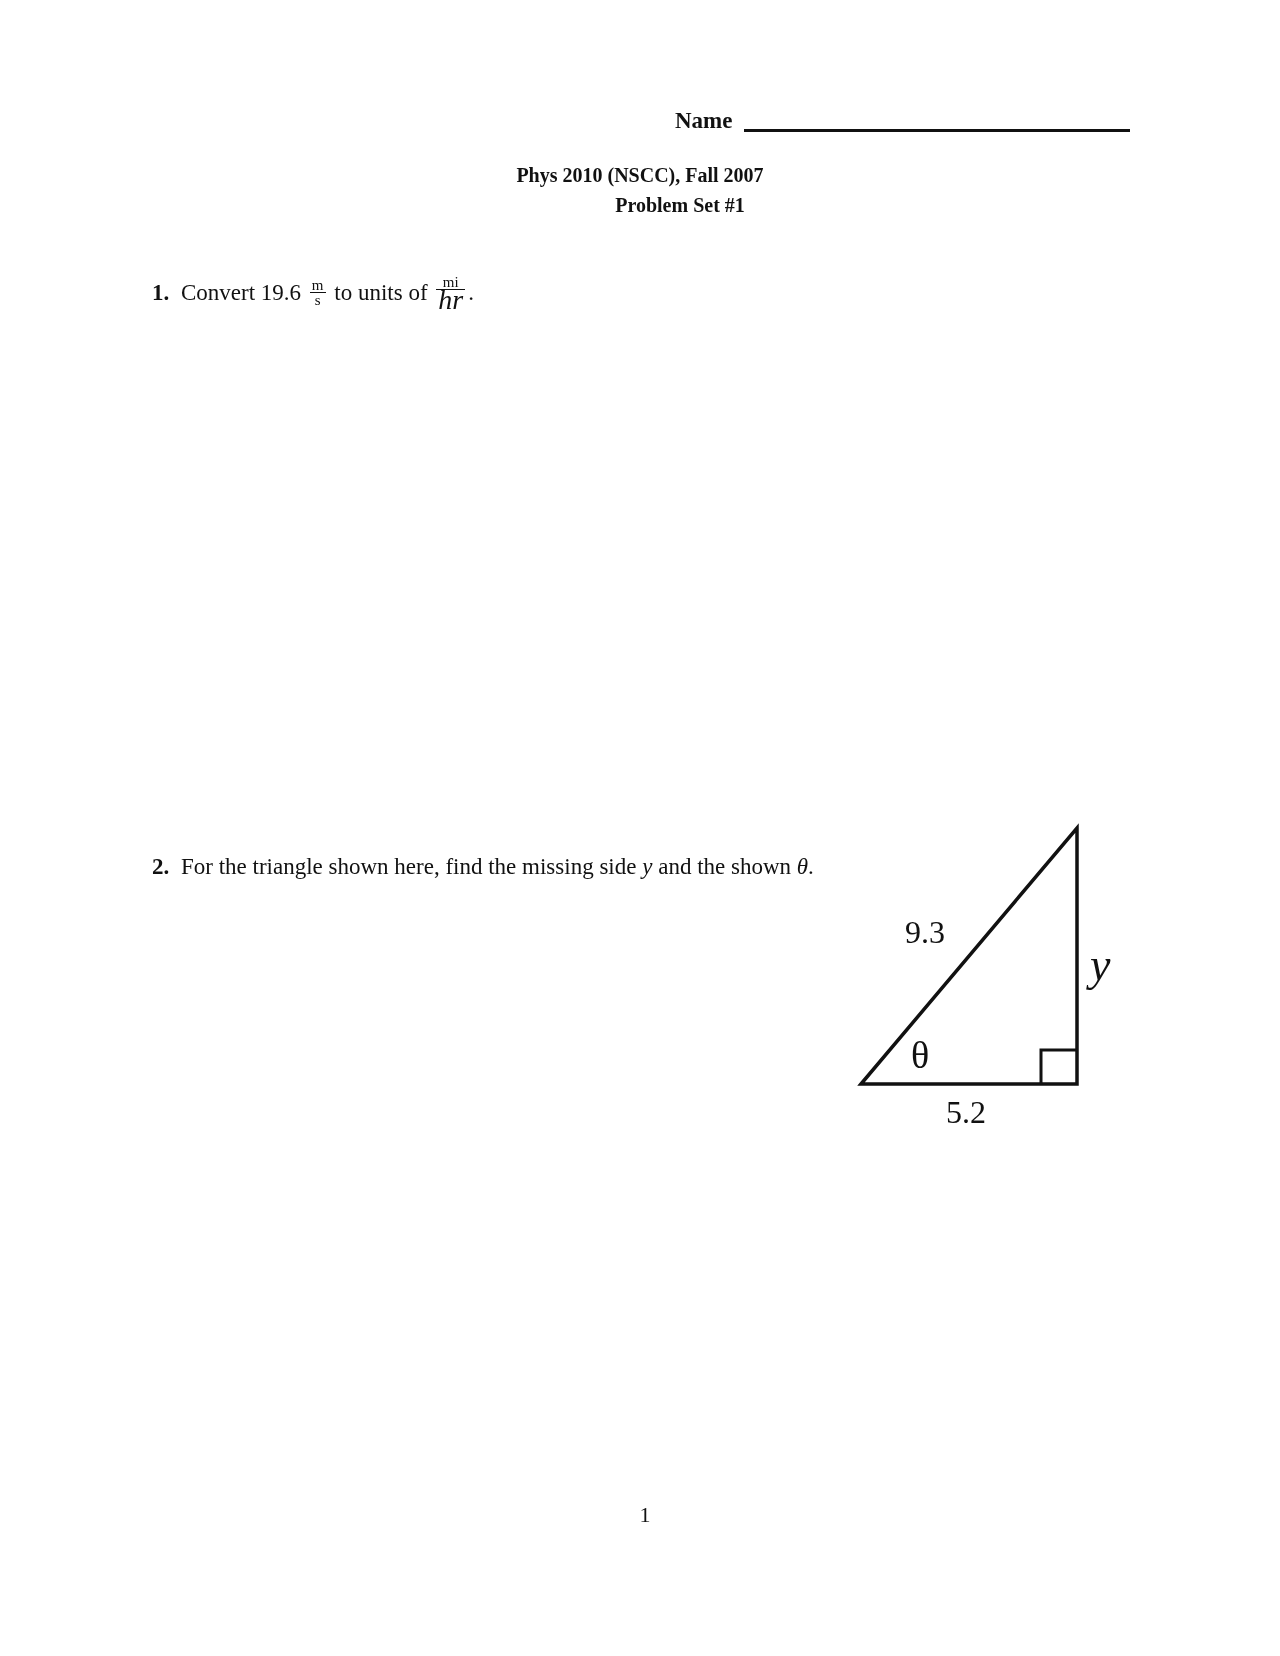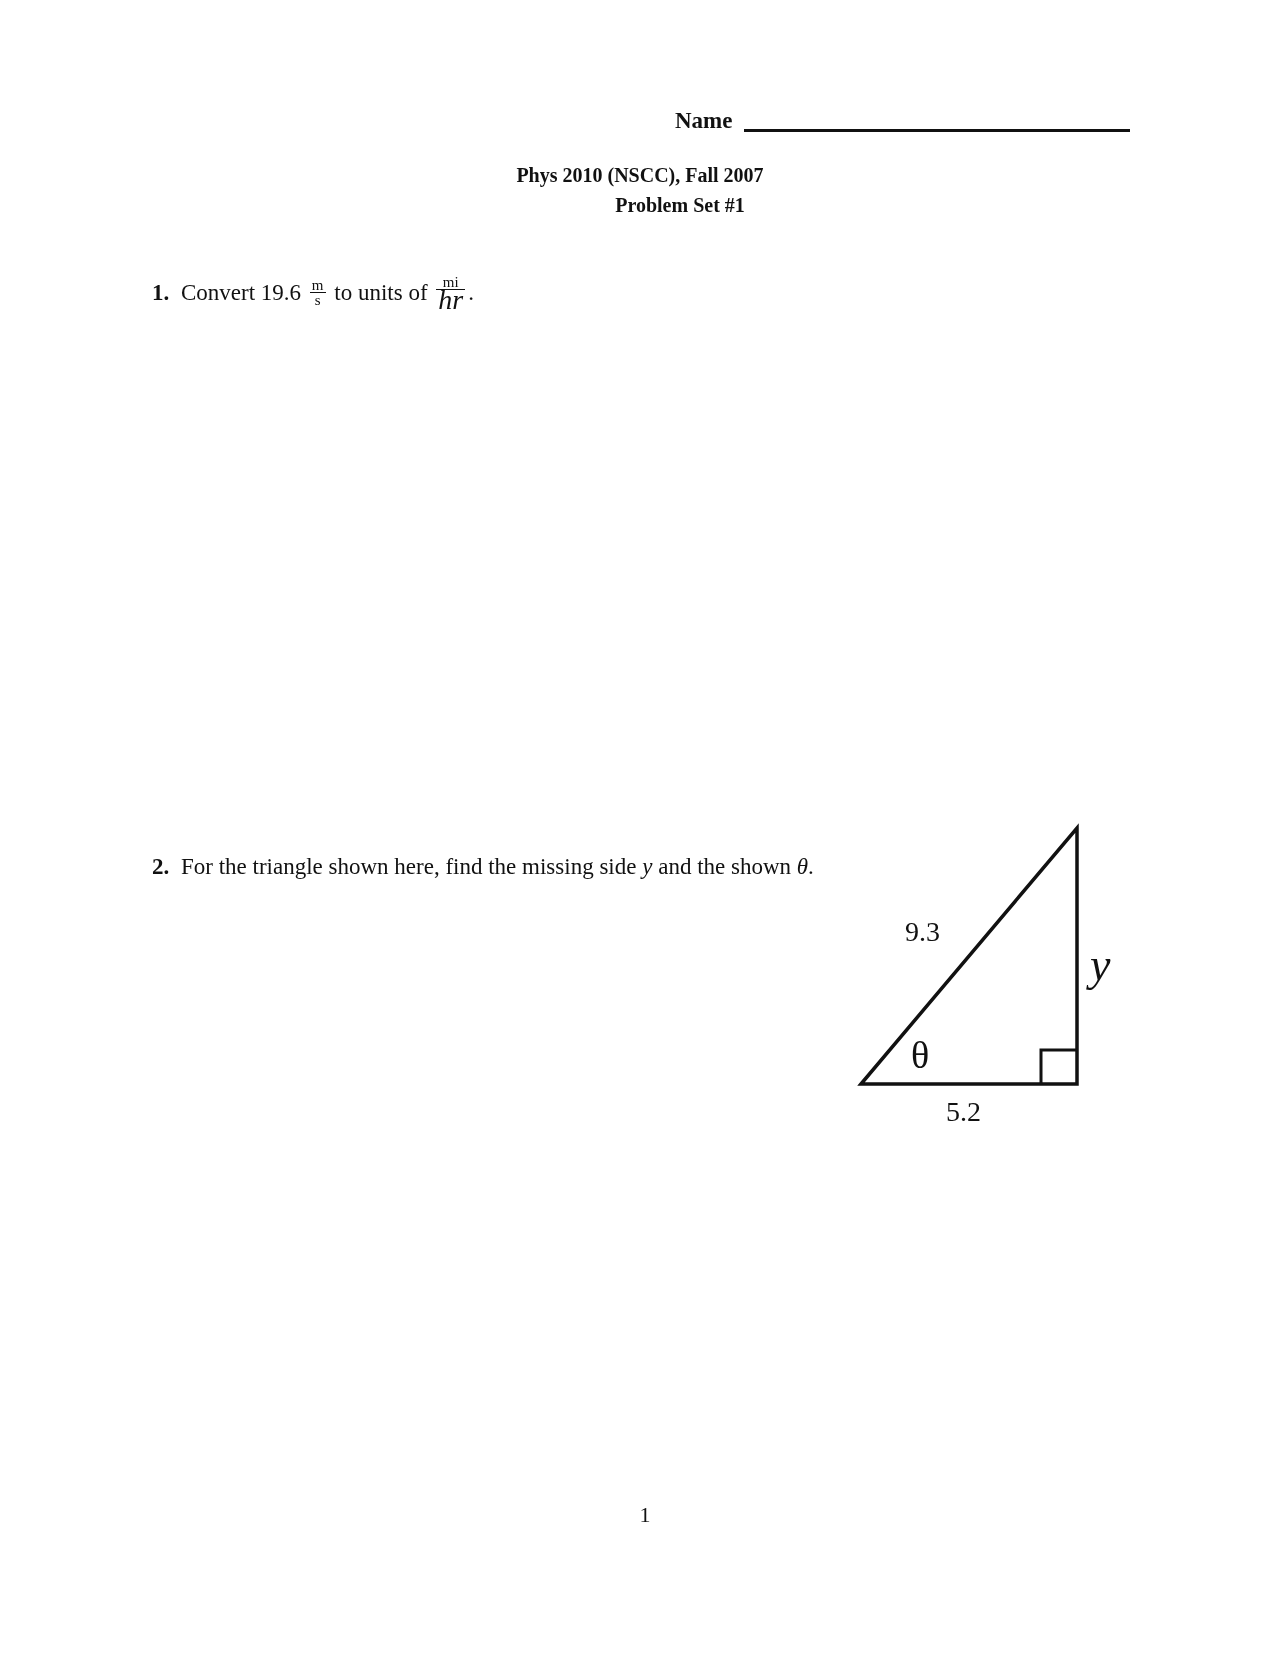--- a/index.html
+++ b/index.html
@@ -37,21 +37,21 @@
   .frac {
     display: inline-block; vertical-align: middle; text-align: center;
     font-size: 15px; line-height: 14px; margin: 0 3px; position: relative; top: -2px;
   }
   .frac .n { display: block; padding: 0 2px; border-bottom: 1.5px solid #111; }
   .frac .d { display: block; padding: 0 2px; }
   .frac.big .d { font-size: 28px; line-height: 20px; font-style: italic; }
 
   .diagram { left: 850px; top: 815px; width: 280px; height: 330px; }
   .lbl {
-    position: absolute; font-family: "Liberation Serif", serif; font-size: 28px;
+    position: absolute; font-family: "Liberation Serif", serif; font-size: 32px;
     line-height: 40px;
   }
   .lbl-hyp { left: 55px; top: 97px; }
   .lbl-theta { left: 61px; top: 220px; font-size: 38px; }
   .lbl-base { left: 96px; top: 277px; }
   .lbl-y { left: 240px; top: 130px; font-style: italic; font-size: 46px; }
 
   .page-number {
     left: 0; width: 1290px; text-align: center; top: 1502px;
     font-family: "Liberation Serif", serif; font-size: 22px;

